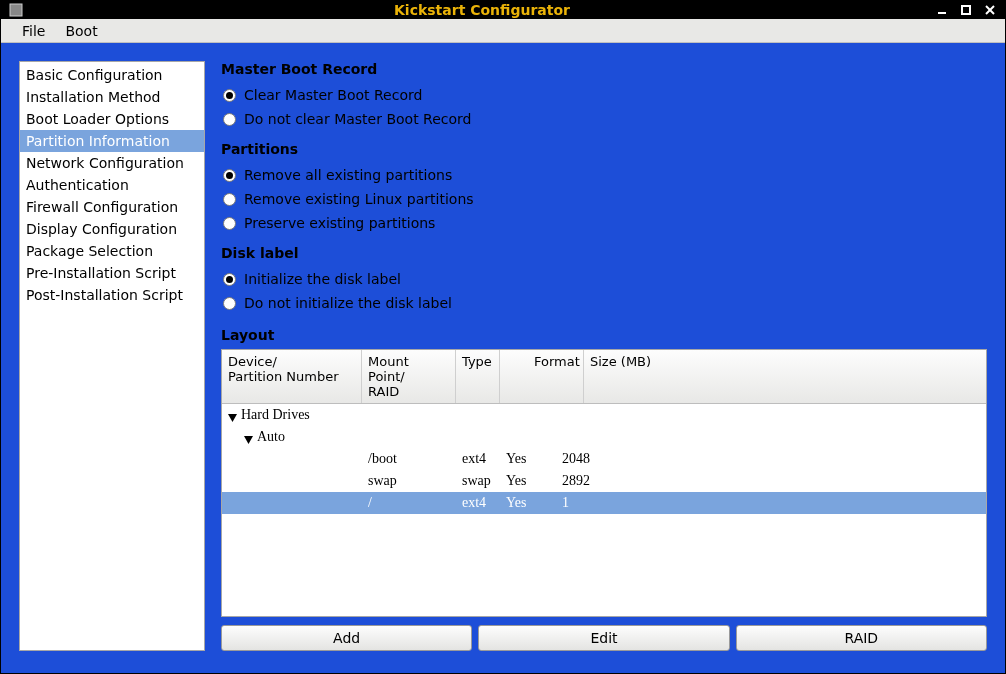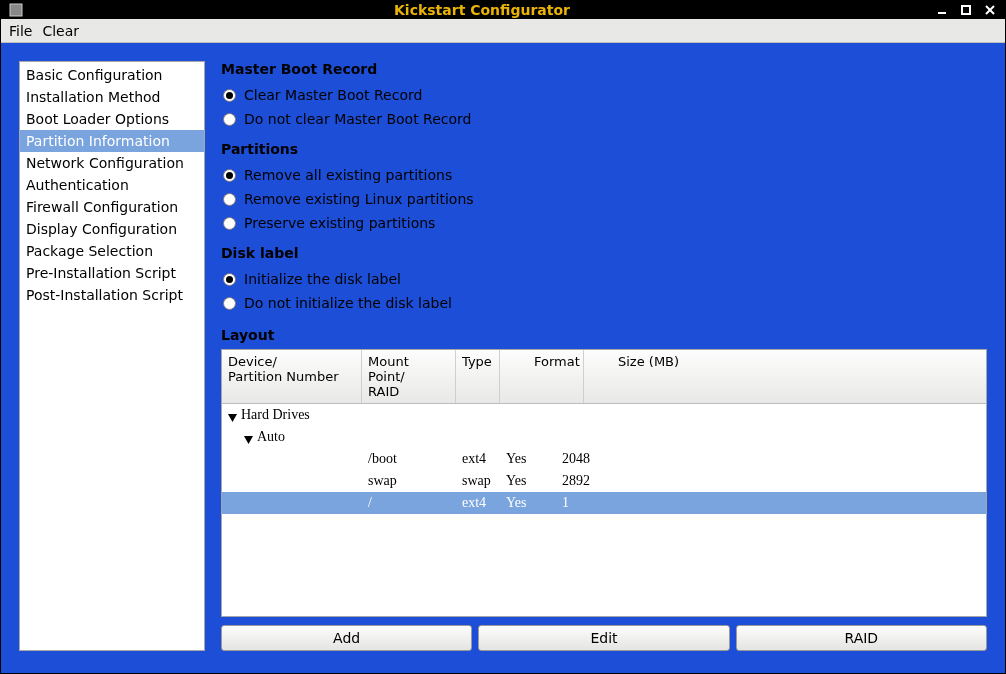--- a/index.html
+++ b/index.html
@@ -8,21 +8,21 @@
 
   .window { width:1006px; height:674px; border:1px solid #000; display:flex; flex-direction:column; }
 
   .titlebar { background:#000; color:#eab308; display:flex; align-items:center; height:18px; padding:0 8px; }
   .titlebar .app-icon { width:14px; height:14px; margin-right:6px; }
   .titlebar .title { flex:1; text-align:center; font-weight:bold; font-size:14px; }
   .titlebar .win-controls { display:flex; gap:10px; }
   .win-btn { width:14px; height:14px; display:flex; align-items:center; justify-content:center; cursor:pointer; }
   .win-btn svg { width:10px; height:10px; stroke:#fff; fill:none; stroke-width:2; }
 
-  .menubar { background:#e8e8e6; height:24px; display:flex; align-items:center; padding:0 8px; gap:10px; border-bottom:1px solid #c0c0c0; font-size:14px; }
+  .menubar { background:#e8e8e6; height:24px; display:flex; align-items:center; padding:0 21px; gap:20px; border-bottom:1px solid #c0c0c0; font-size:14px; }
   .menubar span { cursor:pointer; }
 
   .client { flex:1; background:#1d4ed8; padding:18px 18px 22px 18px; display:flex; gap:16px; }
 
   .sidebar { width:186px; background:#fff; border:1px solid #a7a7a7; padding:2px 0; font-size:14px; line-height:22px; }
   .sidebar .nav-item { padding:0 6px; cursor:pointer; white-space:nowrap; }
   .sidebar .nav-item.selected { background:#7aa4dd; color:#fff; }
 
   .main { flex:1; display:flex; flex-direction:column; }
 
@@ -36,21 +36,21 @@
   .layout-section { margin-top:12px; flex:1; display:flex; flex-direction:column; }
 
   .tree-table { background:#fff; border:1px solid #a7a7a7; flex:1; display:flex; flex-direction:column; min-height:200px; }
   .thead { display:flex; background:linear-gradient(#fdfdfd,#e8e8e6); border-bottom:1px solid #bdbdbd; }
   .th { padding:4px 6px; border-right:1px solid #cfcfcf; font-size:13px; line-height:15px; }
   .th:last-child { border-right:none; flex:1; }
   .col-dev { width:140px; }
   .col-mount { width:94px; }
   .col-type { width:44px; }
   .col-fmt { width:56px;margin-left:28px; }
-  .col-size { flex:1;margin-left:28px; }
+  .col-size { flex:1; }
 
   .tbody { flex:1; font-size:14px;font-family:Liberation Serif, serif; }
   .trow { display:flex; align-items:center; height:22px; }
   .trow.selected { background:#7aa4dd; color:#fff; }
   .cell { padding:0 6px; }
   .cell.dev { width:140px; display:flex; align-items:center; gap:4px; }
   .cell.mount { width:94px; }
   .cell.type { width:44px; }
   .cell.fmt { width:56px; }
   .cell.size { flex:1; }
@@ -88,21 +88,21 @@
           <svg viewBox="0 0 10 10">
             <line x1="1" y1="1" x2="9" y2="9"></line>
             <line x1="9" y1="1" x2="1" y2="9"></line>
           </svg>
         </span>
     </div>
   </div>
 
   <div class="menubar">
     <span>File</span>
-    <span>Clear</span>
+    <span>Boot</span>
   </div>
 
   <div class="client">
 
     <div class="sidebar" id="sidebar">
         <div class="nav-item">Basic Configuration</div>
         <div class="nav-item">Installation Method</div>
         <div class="nav-item">Boot Loader Options</div>
         <div class="nav-item selected">Partition Information</div>
         <div class="nav-item">Network Configuration</div>

